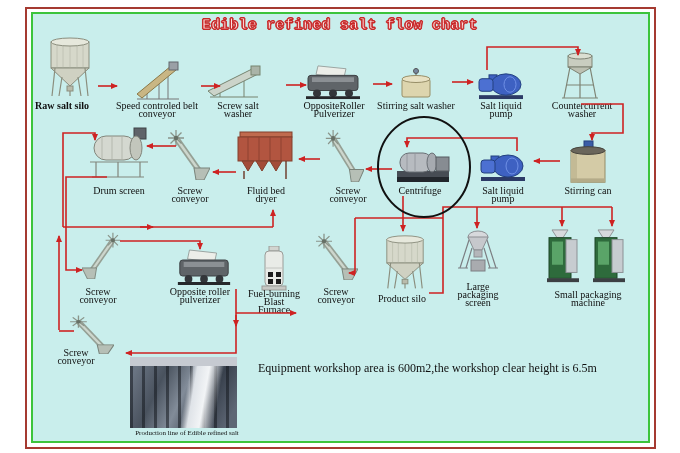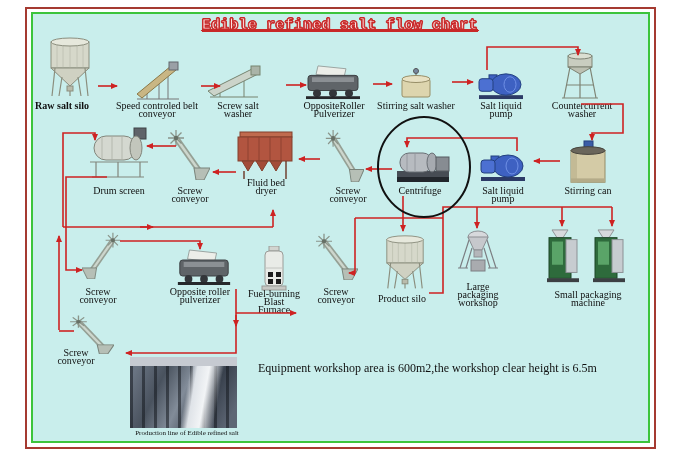--- a/index.html
+++ b/index.html
@@ -5,21 +5,21 @@
   html,body{margin:0;padding:0;background:#fff;}
   .page{position:relative;width:680px;height:453px;background:#ffffff;overflow:hidden;
         font-family:"Liberation Serif",serif;}
   .border-red{position:absolute;left:25px;top:7px;width:627px;height:438px;
         border:2px solid #a53a31;}
   .border-green{position:absolute;left:31px;top:12px;width:615px;height:427px;
         border:2px solid #3cc43c;background:#c9eeec;}
   .chart-title{position:absolute;left:0;top:17px;width:680px;text-align:center;z-index:4;
         font-family:"Liberation Mono",monospace;font-weight:bold;font-size:14.5px;letter-spacing:.5px;
         color:#ffecec;-webkit-text-stroke:1px #c82828;
-        text-shadow:1px 0 0 #c82828,-1px 0 0 #c82828,0 1px 0 #c82828,0 -1px 0 #c82828;text-decoration:underline;}
+        text-shadow:1px 0 0 #c82828,-1px 0 0 #c82828,0 1px 0 #c82828,0 -1px 0 #c82828;}
   .node-icon{position:absolute;z-index:2;line-height:0;}
   .node-label{position:absolute;z-index:2;font-size:10px;line-height:8px;text-align:center;
         color:#101010;}
   .node-label.bold{font-weight:bold;}
   #connector-layer{position:absolute;left:0;top:0;z-index:3;pointer-events:none;}
   .watermark{position:absolute;left:183px;top:208px;z-index:4;pointer-events:none;
         font-family:"Liberation Sans",sans-serif;font-size:28px;letter-spacing:0;
         color:rgba(104,116,133,0.45);white-space:nowrap;}
   .note{position:absolute;left:258px;top:361px;z-index:2;font-size:12px;color:#101010;
         white-space:nowrap;}
@@ -114,21 +114,21 @@
       <div class="node-label" style="left: 160px; top: 187px; width: 60px;">Screw conveyor</div>
       <div class="node-icon" style="left: 234px; top: 126px;"><svg width="62" height="54" viewBox="0 0 62 54" preserveAspectRatio="none">
     <rect x="6" y="6" width="52" height="5" fill="#c06b4e" stroke="#83402c"></rect>
     <rect x="4" y="11" width="54" height="24" fill="#b25540" stroke="#83402c"></rect>
     <path d="M14 11 V35 M25 11 V35 M36 11 V35 M47 11 V35" stroke="#8e4330"></path>
     <polygon points="8,35 14,45 20,35" fill="#a34c38" stroke="#83402c"></polygon>
     <polygon points="22,35 28,45 34,35" fill="#a34c38" stroke="#83402c"></polygon>
     <polygon points="36,35 42,45 48,35" fill="#a34c38" stroke="#83402c"></polygon>
     <path d="M10 45 V53 M52 35 V53" stroke="#6b3524" stroke-width="1.4"></path>
         </svg></div>
-      <div class="node-label" style="left: 236px; top: 179px; width: 60px;">Fluid bed dryer</div>
+      <div class="node-label" style="left: 236px; top: 187px; width: 60px;">Fluid bed dryer</div>
       <div class="node-icon" style="left: 324px; top: 128px;"><svg width="40" height="54" viewBox="0 0 44 52" preserveAspectRatio="none">
   <line x1="10" y1="10" x2="34" y2="44" stroke="#95a095" stroke-width="6"></line>
   <line x1="10" y1="10" x2="34" y2="44" stroke="#cdd6cd" stroke-width="2.5"></line>
   <path d="M10 2 V18 M2 10 H18 M4.5 4.5 L15.5 15.5 M15.5 4.5 L4.5 15.5" stroke="#8a948a" stroke-width="1.3" fill="none"></path>
   <circle cx="10" cy="10" r="2.2" fill="#667066"></circle>
   <polygon points="28,40 44,40 38,52 30,52" fill="#b6bfb6" stroke="#79837a"></polygon>
         </svg></div>
       <div class="node-label" style="left: 318px; top: 187px; width: 60px;">Screw conveyor</div>
       <div class="node-icon" style="left: 395px; top: 146px;"><svg width="56" height="38" viewBox="0 0 56 38" preserveAspectRatio="none">
     <rect x="2" y="30" width="52" height="6" fill="#22262c"></rect>
@@ -204,21 +204,21 @@
         </svg></div>
       <div class="node-label" style="left: 376px; top: 295px; width: 52px;">Product silo</div>
       <div class="node-icon" style="left: 458px; top: 228px;"><svg width="40" height="54" viewBox="0 0 40 54" preserveAspectRatio="none">
     <path d="M11 12 L2 40 M29 12 L38 40 M14 20 L8 40 M26 20 L32 40" stroke="#7c7f83" stroke-width="1.2" fill="none"></path>
     <ellipse cx="20" cy="9" rx="10" ry="6" fill="#d7d9dc" stroke="#8c8f93"></ellipse>
     <polygon points="10,9 30,9 24,22 16,22" fill="#c6c8cc" stroke="#8c8f93"></polygon>
     <rect x="16" y="22" width="8" height="7" fill="#b4b6ba" stroke="#8c8f93"></rect>
     <rect x="13" y="32" width="14" height="11" fill="#a9abaf" stroke="#7c7f83"></rect>
     <path d="M0 40 H10 M30 40 H40" stroke="#7c7f83"></path>
         </svg></div>
-      <div class="node-label" style="left: 445px; top: 283px; width: 66px;">Large packaging<div>workshop</div></div>
+      <div class="node-label" style="left: 445px; top: 283px; width: 66px;">Large packaging<div>screen</div></div>
       <div class="node-icon" style="left: 544px; top: 228px;"><svg width="88" height="58" viewBox="0 0 88 60" preserveAspectRatio="none">
       <polygon points="8,2 24,2 19,10 13,10" fill="#d7d9dc" stroke="#909396"></polygon>
       <rect x="5" y="10" width="22" height="42" fill="#2e6b3c" stroke="#1c4526"></rect>
       <rect x="8" y="14" width="11" height="24" fill="#5aa468"></rect>
       <rect x="22" y="12" width="11" height="34" fill="#c7ccd0" stroke="#8b9094"></rect>
       <rect x="3" y="52" width="32" height="4" fill="#3c3f43"></rect>
       <polygon points="54,2 70,2 65,10 59,10" fill="#d7d9dc" stroke="#909396"></polygon>
       <rect x="51" y="10" width="22" height="42" fill="#2e6b3c" stroke="#1c4526"></rect>
       <rect x="54" y="14" width="11" height="24" fill="#5aa468"></rect>
       <rect x="68" y="12" width="11" height="34" fill="#c7ccd0" stroke="#8b9094"></rect>

